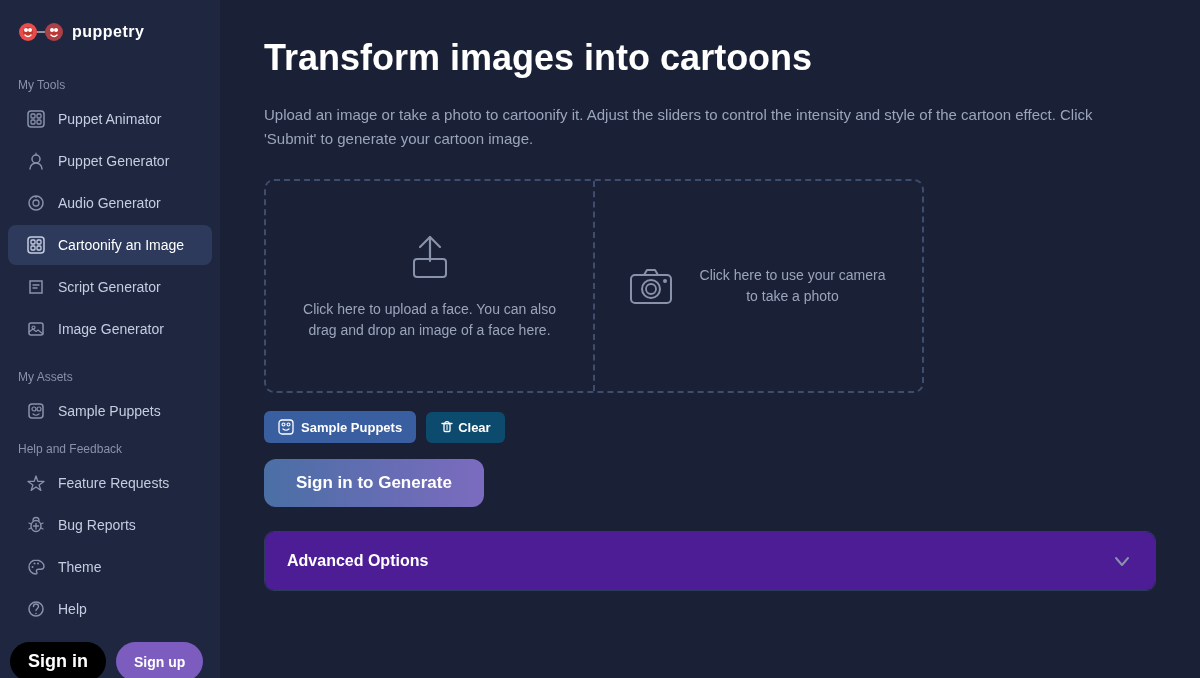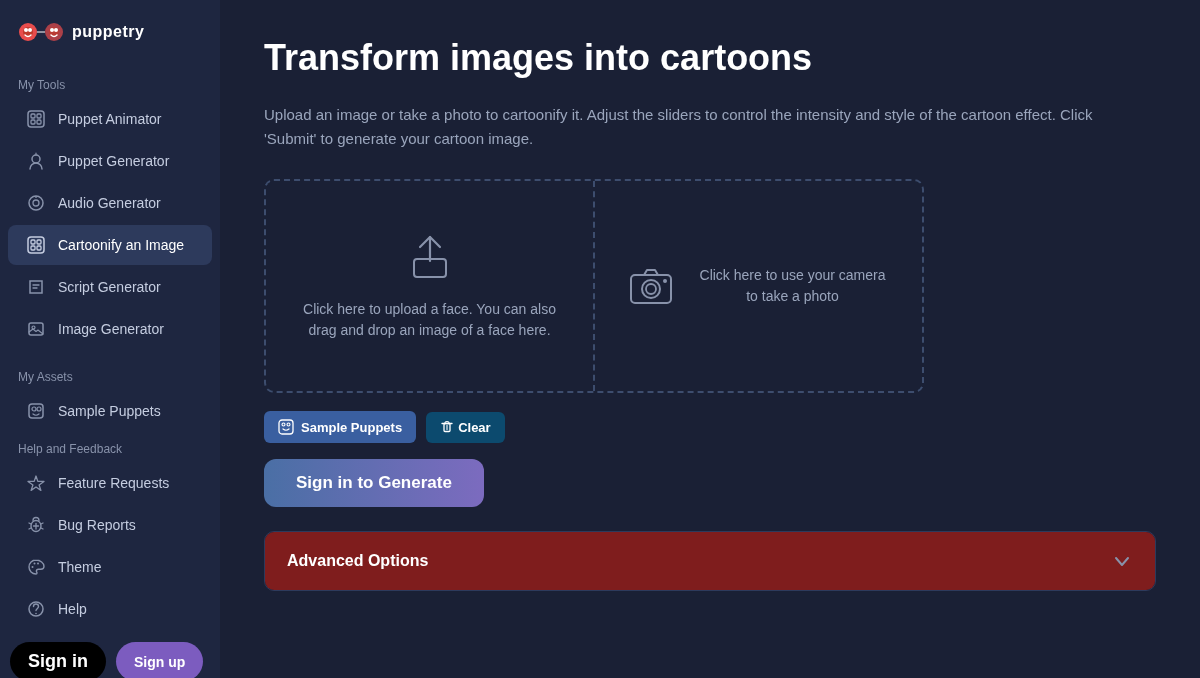--- a/index.html
+++ b/index.html
@@ -235,21 +235,21 @@
       border: 1px solid #2d3a5c;
       border-radius: 10px;
       overflow: hidden;
     }
 
     .advanced-header {
       display: flex;
       align-items: center;
       justify-content: space-between;
       padding: 18px 22px;
-      background: #7f1d1d;
+      background: #4c1d95;
       cursor: pointer;
     }
 
     .advanced-title {
       font-size: 16px;
       font-weight: 600;
       color: #fff;
     }
 
     .chevron-icon {

